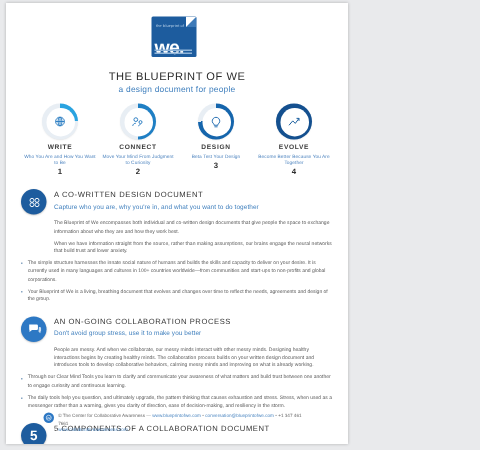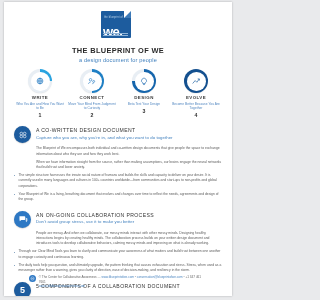--- a/index.html
+++ b/index.html
@@ -40,21 +40,21 @@
     font-size:13px;font-weight:bold;color:#ffffff;
     letter-spacing:-0.5px;line-height:1;font-family:Liberation Sans, sans-serif;
   }
   .logo-rules{
     position:absolute;left:2px;right:3px;top:22px;height:4px;
   }
   .logo-rules i{display:block;height:1px;background:#8fb4d8;margin-bottom:1px;}
 
   .title{
     text-align:center;margin-top:5px;
-    font-size:7.4px;color:#2a2a2a;letter-spacing:.35px;font-weight:700;
+    font-size:7.4px;color:#2a2a2a;letter-spacing:.35px;font-weight:400;
   }
   .subtitle{
     text-align:center;margin-top:2px;
     font-size:5.6px;color:#3f7fbd;letter-spacing:.15px;
   }
 
   
   .steps{
     display:flex;justify-content:space-between;
     margin:7px 12px 0 12px;

